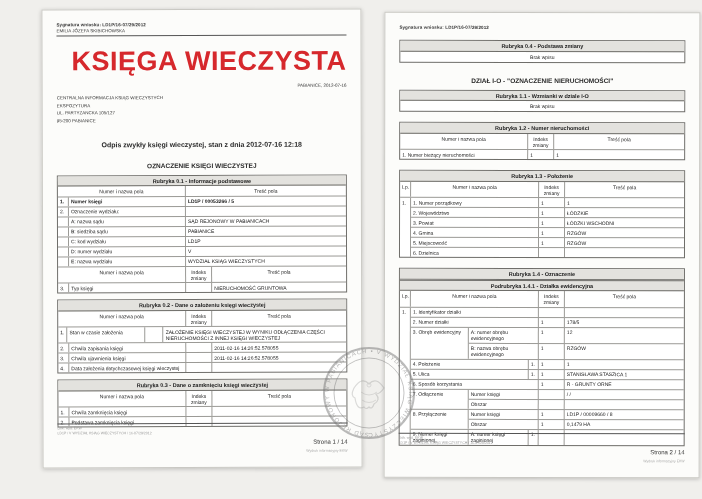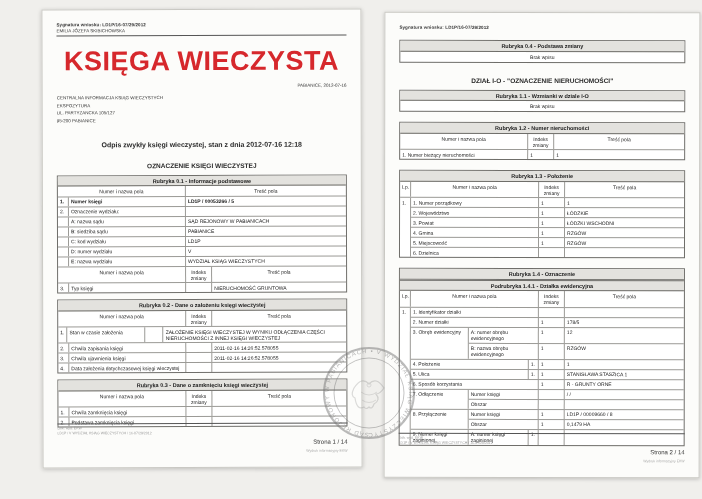--- a/index.html
+++ b/index.html
@@ -9,21 +9,21 @@
   .page { position:absolute; background:#fcfcfa; border:1px solid #c9c8c3;
           box-shadow:0 1px 4px rgba(0,0,0,.22); padding:12px 14px; }
   .page-left  { left:42px;  top:9px;  width:320px; height:459px; transform:rotate(-.15deg); }
   .page-right { left:384px; top:12px; width:316px; height:466px; transform:rotate(.1deg); }
 
   .sig { font-size:4.5px; font-weight:bold; color:#333; letter-spacing:.1px; }
   .requester { font-size:4.5px; color:#333; margin-top:1px; }
   .hdr-rule { border-bottom:1px solid #555; margin-top:2px; }
 
   .big-title { color:var(--accent,#d6282c); font-weight:bold; font-size:27px;
-               letter-spacing:.5px; text-align:center; margin-top:10px; white-space:nowrap; }
+               letter-spacing:.5px; text-align:right; margin-top:10px; white-space:nowrap; }
   .place-date { font-size:4.5px; text-align:right; margin-top:6px; color:#333; }
   .office { font-size:4.5px; line-height:1.7; margin-top:6px; color:#333; }
   .subtitle { font-size:7px; font-weight:bold; text-align:center; margin-top:16px; }
   .section-title { font-size:6.5px; font-weight:bold; text-align:center; margin-top:14px; margin-bottom:3px; }
 
   .t { border:1px solid #6f6e6a; margin-top:6px; font-size:5px; color:#222; background:#fff; }
   .band { background:var(--band,#e3e2de); text-align:center; font-weight:bold; font-size:5.5px;
           padding:2px 0 1.5px; border-bottom:1px solid #6f6e6a; }
   .band2 { border-top:1px solid #6f6e6a; }
   .r { display:flex; border-top:1px solid #9b9a96; align-items:stretch; }

